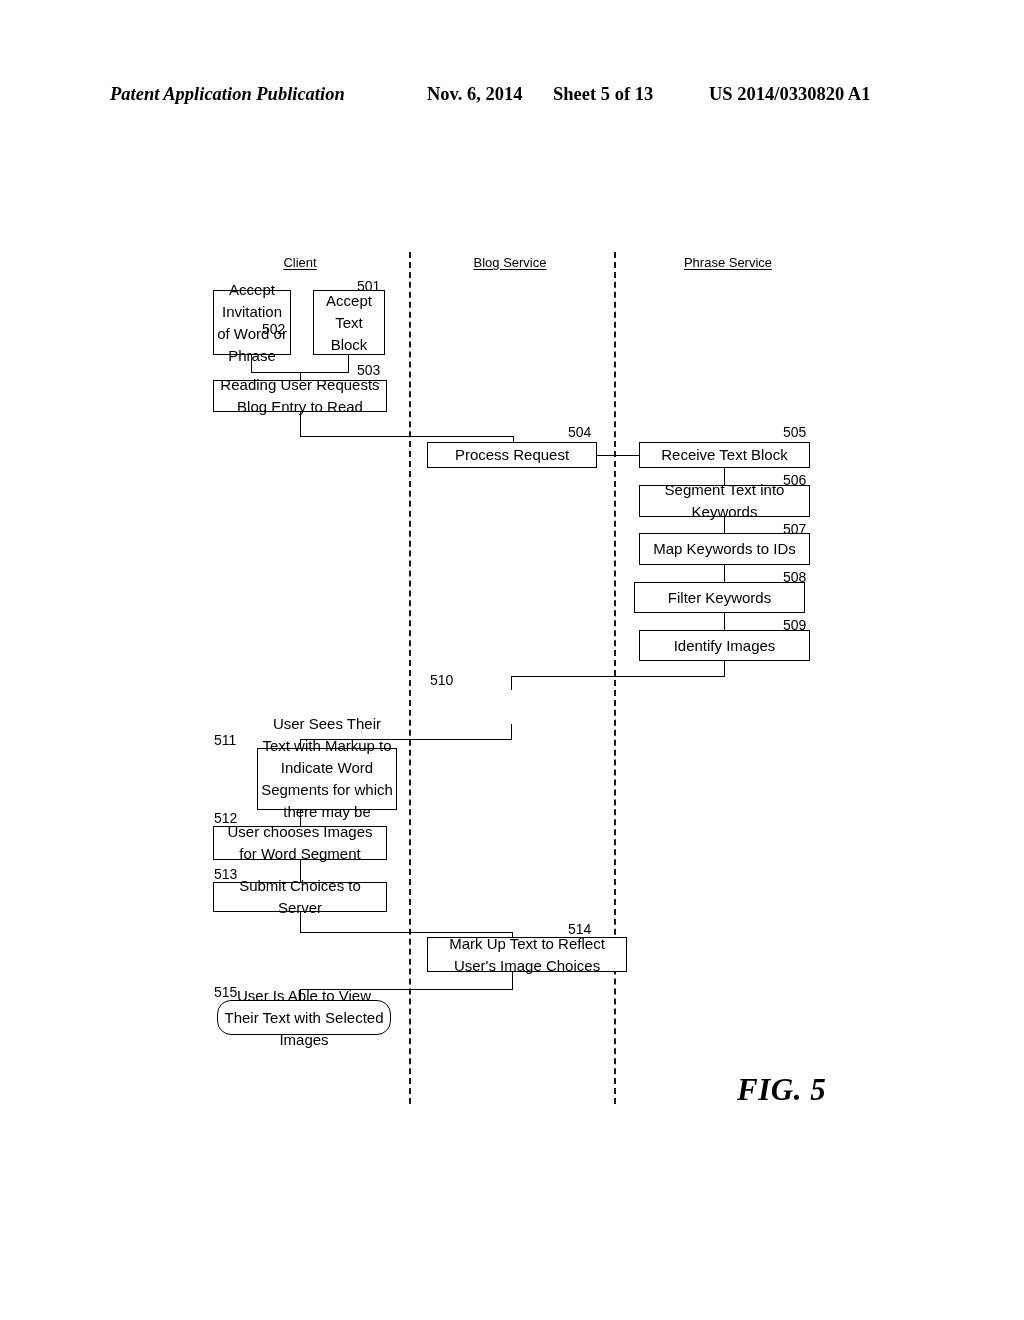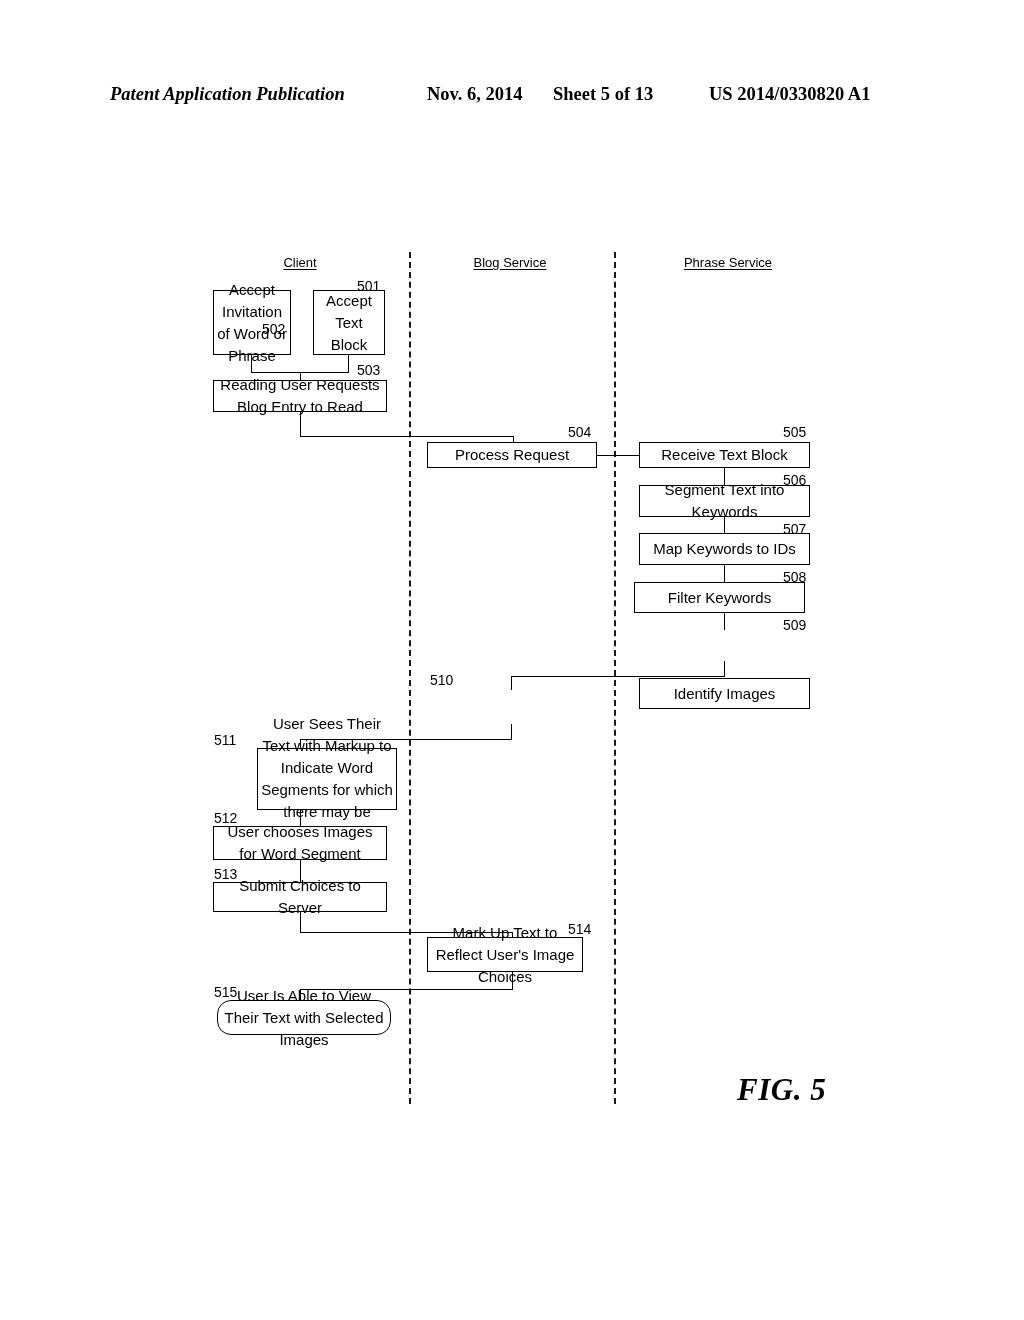--- a/index.html
+++ b/index.html
@@ -195,28 +195,28 @@
   <div class="pbox" style="left:427px; top:442px; width:170px; height:26px;">Process Request</div>
 
   <div class="pbox" style="left:639px; top:442px; width:171px; height:26px;">Receive Text Block</div>
 
   <div class="pbox" style="left:639px; top:485px; width:171px; height:32px;">Segment Text into Keywords</div>
 
   <div class="pbox" style="left:639px; top:533px; width:171px; height:32px;">Map Keywords to IDs</div>
 
   <div class="pbox" style="left:634px; top:582px; width:171px; height:31px;">Filter Keywords</div>
 
-  <div class="pbox" style="left:639px; top:630px; width:171px; height:31px;margin-top:48px;">Identify Images</div>
+  <div class="pbox" style="left:639px; top:630px; width:171px; height:31px;">Identify Images</div>
 
 
   <div class="pbox" style="left:213px; top:748px; width:140px; height:62px;margin-left:44px;">User Sees Their Text with Markup to Indicate Word Segments for which there may be Images</div>
 
   <div class="pbox" style="left:213px; top:826px; width:174px; height:34px;">User chooses Images for Word Segment</div>
 
   <div class="pbox" style="left:213px; top:882px; width:174px; height:30px;">Submit Choices to Server</div>
 
-  <div class="pbox" style="left:427px; top:937px; width:156px; height:35px;">Mark Up Text to Reflect User's Image Choices</div>
+  <div class="pbox" style="left:427px; top:937px; width:200px; height:35px;">Mark Up Text to Reflect User's Image Choices</div>
 
   <div class="pbox" style="left:217px; top:1000px; width:174px; height:35px;border-radius:14px;">User Is Able to View Their Text with Selected Images</div>
 
 </div>
 
 <div id="fig-caption">FIG. 5</div>
 
 </body></html>

